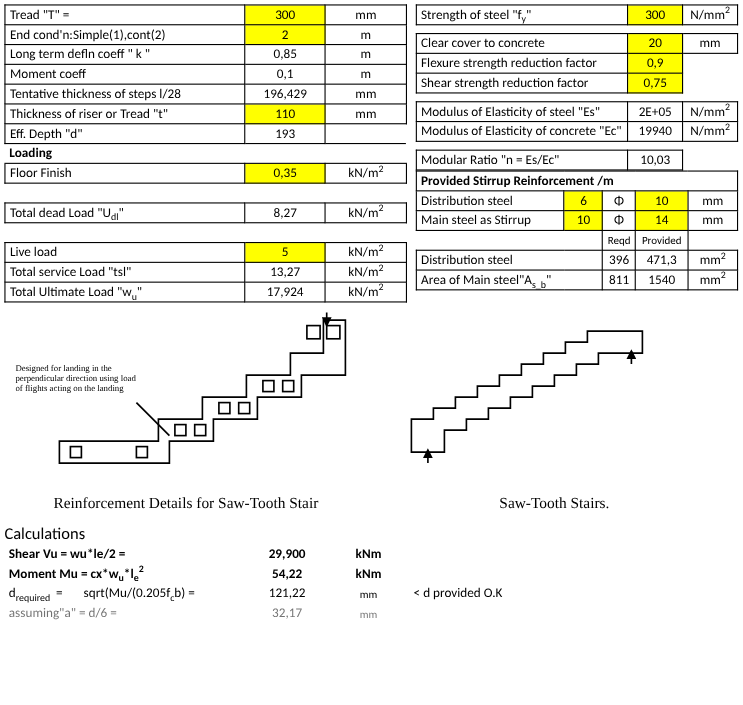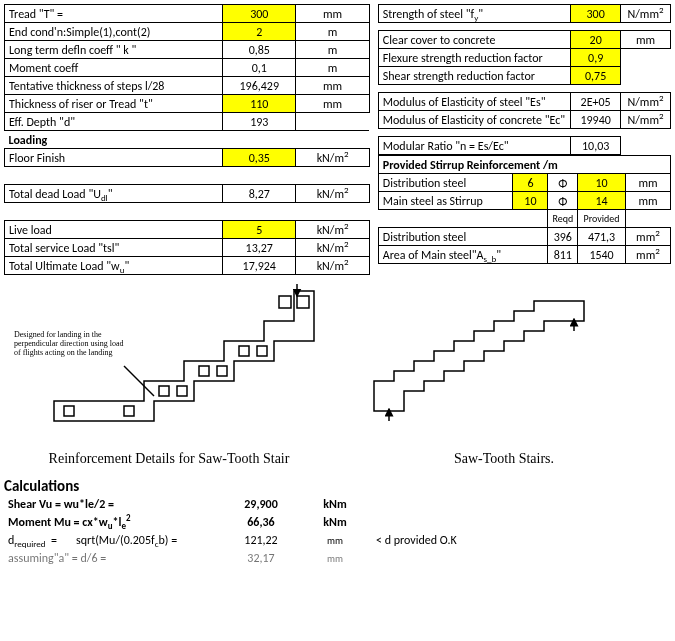--- a/index.html
+++ b/index.html
@@ -253,39 +253,39 @@
           <marker id="ah" markerWidth="6" markerHeight="6" refX="5" refY="3" orient="auto">
             <path d="M0,0 L6,3 L0,6 Z" fill="#000"></path>
           </marker>
         </defs>
     </svg>
     <div class="c" style="font-family:'Times New Roman',serif;font-size:14px">Saw-Tooth Stairs.</div>
   </div>
 </div>
 
 <div style="margin-top:10px">
-  <div style="font-weight:bold;font-size:15px">Calculations</div>
+  <div style="font-weight:normal;font-size:15px">Calculations</div>
   <table style="width:670px">
     <colgroup>
         <col style="width:68px">
         <col style="width:152px">
         <col style="width:74px">
         <col style="width:74px">
         <col>
       </colgroup>
     <tbody>
         <tr>
       <td class="nb" colspan="2" style="font-weight:bold">Shear Vu = wu*le/2 =</td>
       <td class="nb c" style="font-weight:bold">29,900</td>
       <td class="nb c" style="font-weight:bold">kNm</td>
       <td class="nb"></td>
     </tr>
     <tr>
       <td class="nb" colspan="2" style="font-weight:bold"><span>Moment Mu = cx*w</span><sub>u</sub><span>*l</span><sub>e</sub><sup>2</sup></td>
-      <td class="nb c" style="font-weight:bold">66,36</td>
+      <td class="nb c" style="font-weight:bold">54,22</td>
       <td class="nb c" style="font-weight:bold">kNm</td>
       <td class="nb"></td>
     </tr>
     <tr>
       <td class="nb"><span>d</span><sub>required</sub>&nbsp;&nbsp;<span>=</span></td>
       <td class="nb"><span>sqrt(Mu/(0.205f</span><sub>c</sub><span>b) =</span></td>
       <td class="nb c">121,22</td>
       <td class="nb c" style="font-size:10px">mm</td>
       <td class="nb">&lt; d provided O.K</td>
     </tr>

